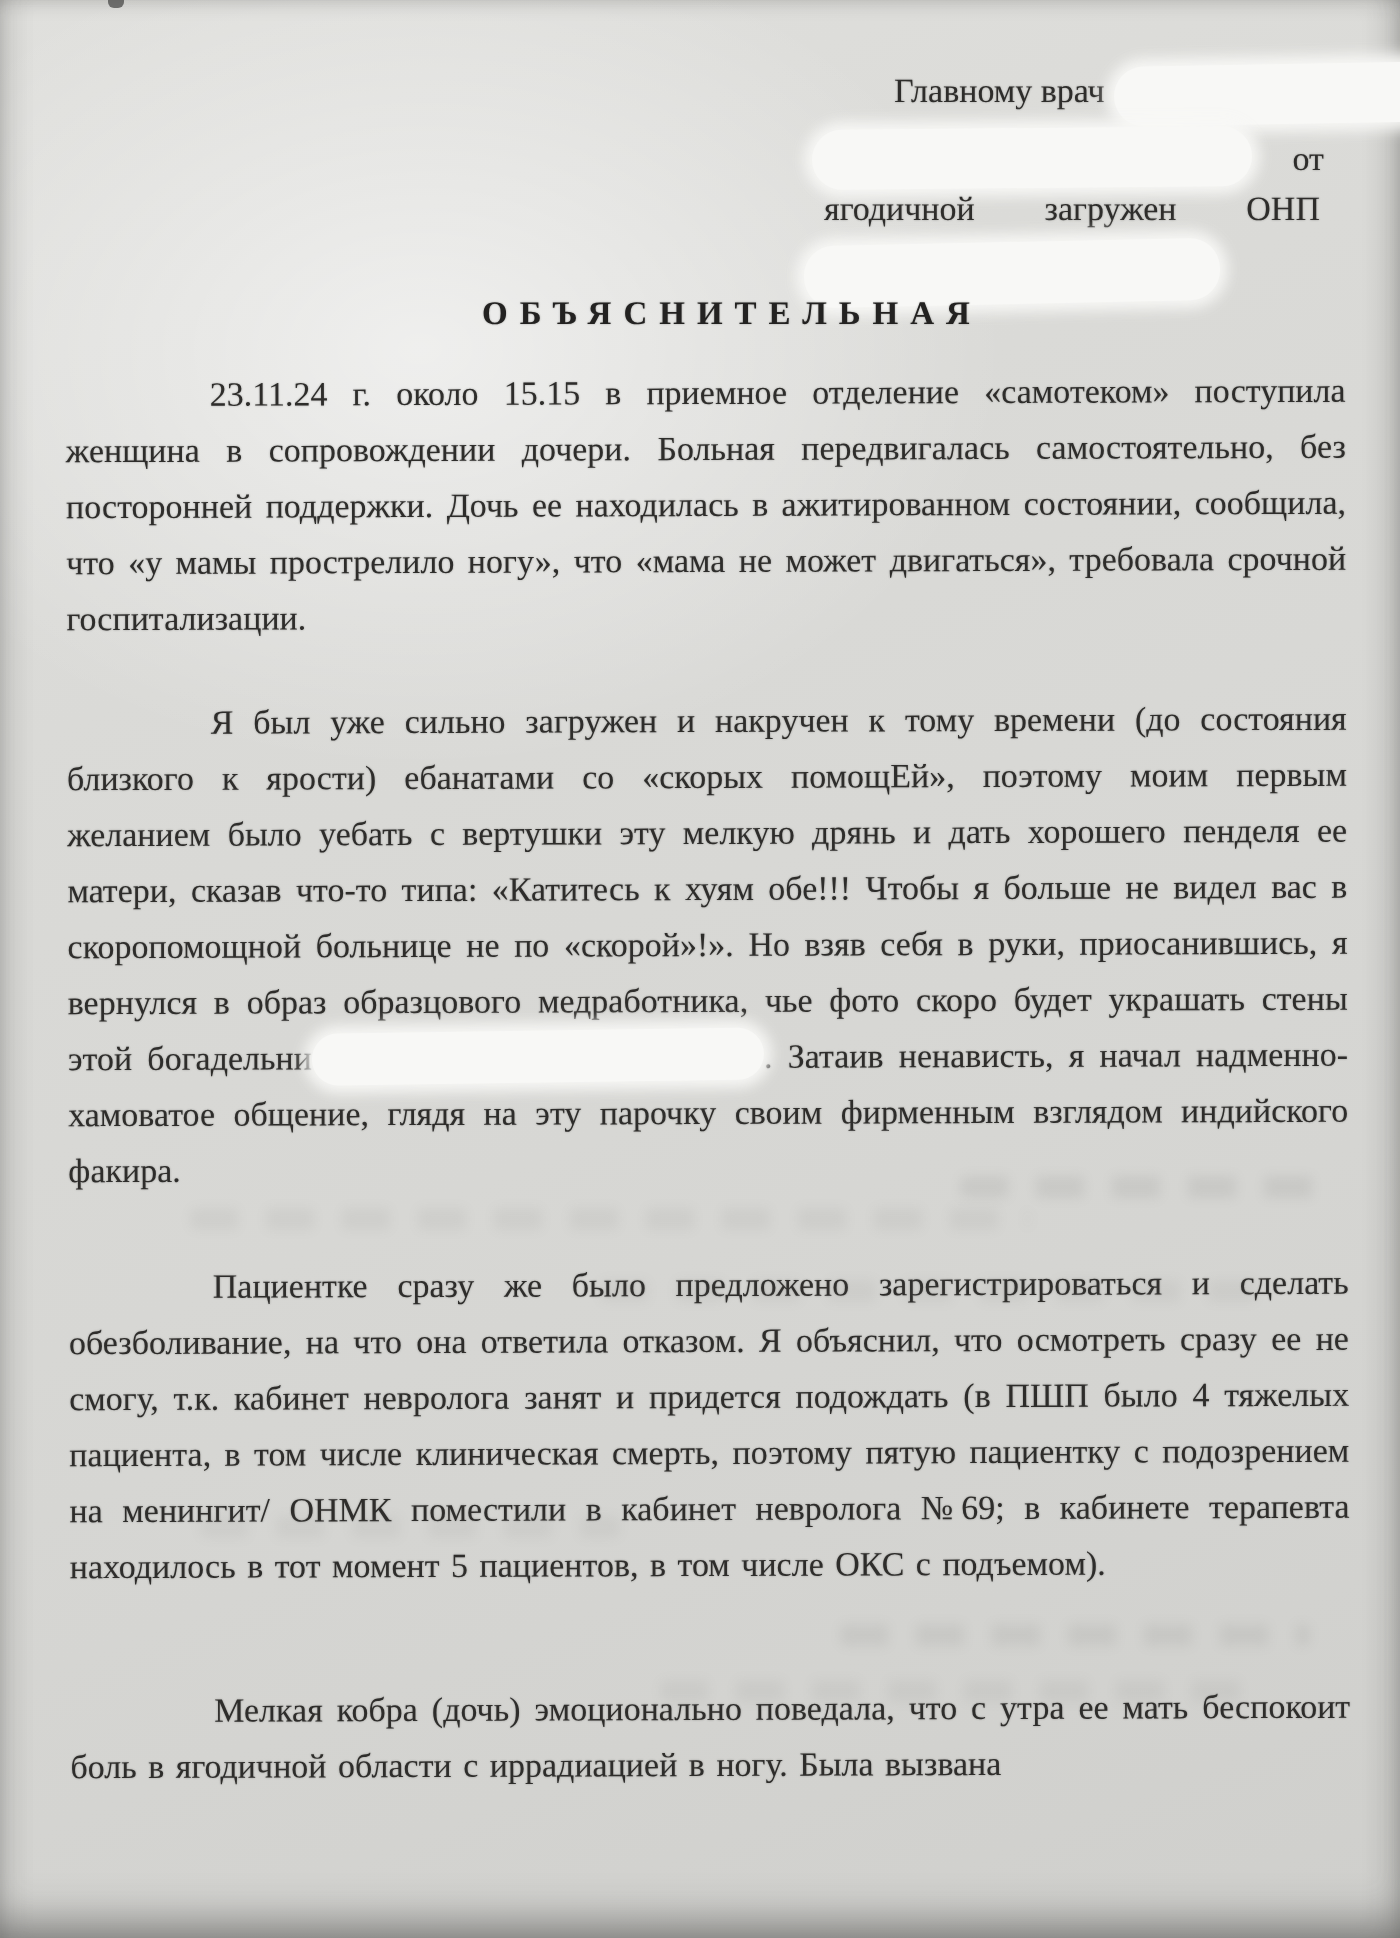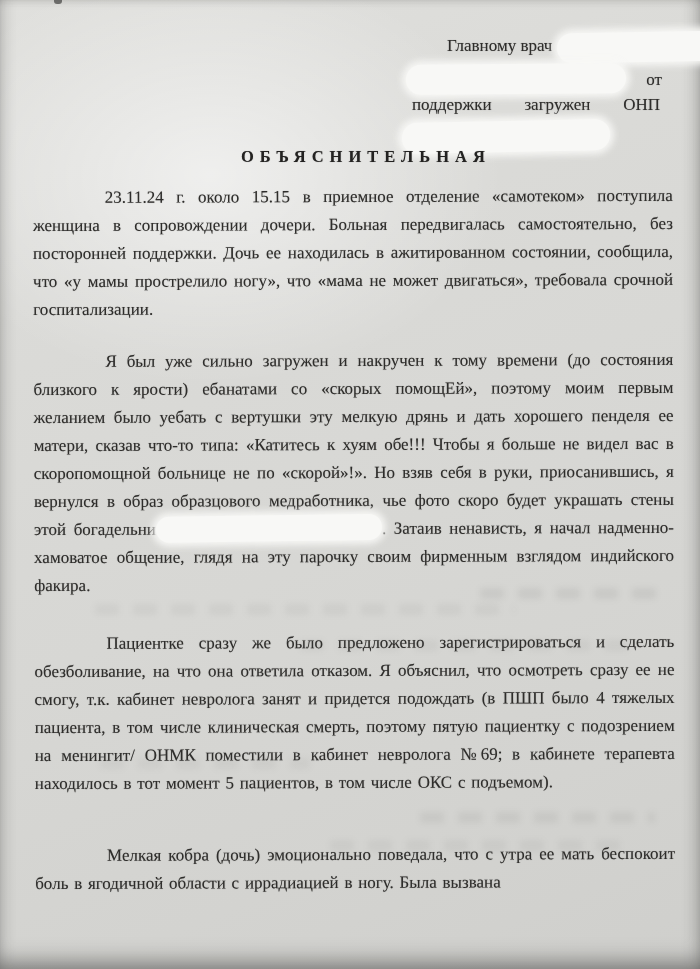--- a/index.html
+++ b/index.html
@@ -90,21 +90,21 @@
   <div class="hdr">
     <div class="hdr-line hl1">
       <span class="txt ink">Главному врач</span>
       <span class="redaction r1"></span>
     </div>
     <div class="hdr-line hl2">
       <span class="redaction r2"></span>
       <span class="txt ink">от</span>
     </div>
     <div class="hdr-line hl3 ink">
-      <span>поддержки</span>
+      <span>ягодичной</span>
       <span>загружен</span>
       <span>ОНП</span>
     </div>
     <div class="hdr-line hl4">
       <span class="redaction r4"></span>
     </div>
   </div>
 
   <div class="title ink">ОБЪЯСНИТЕЛЬНАЯ</div>
 

